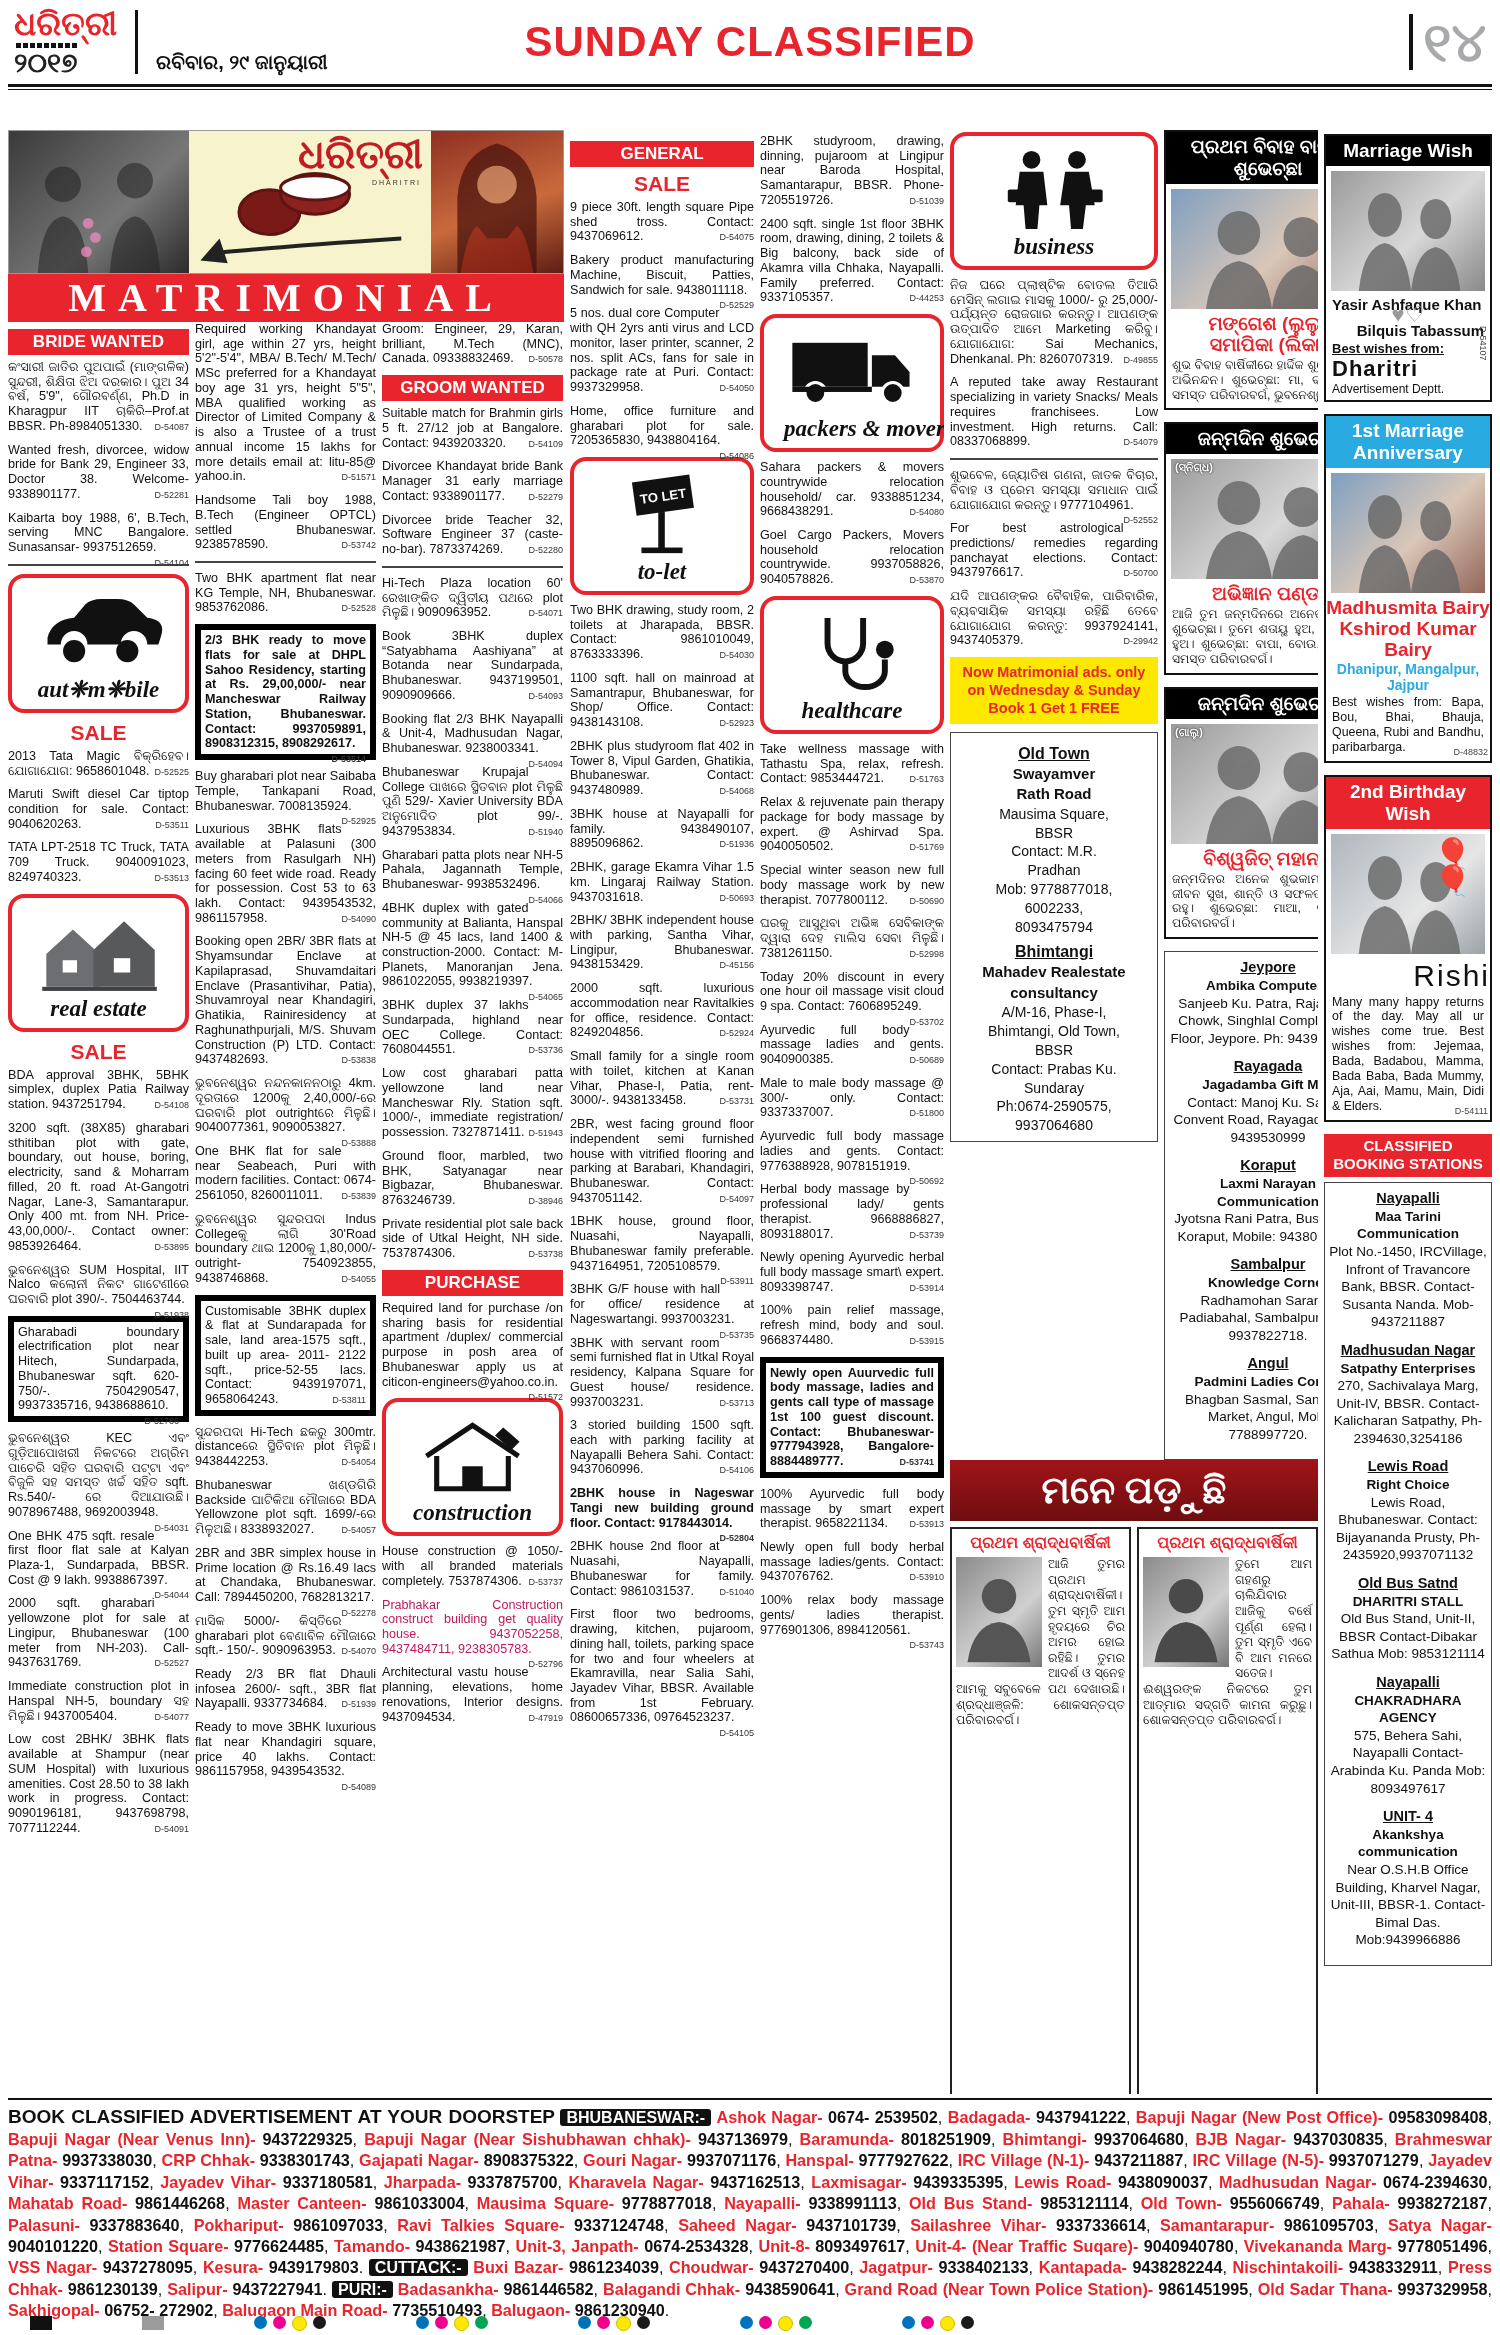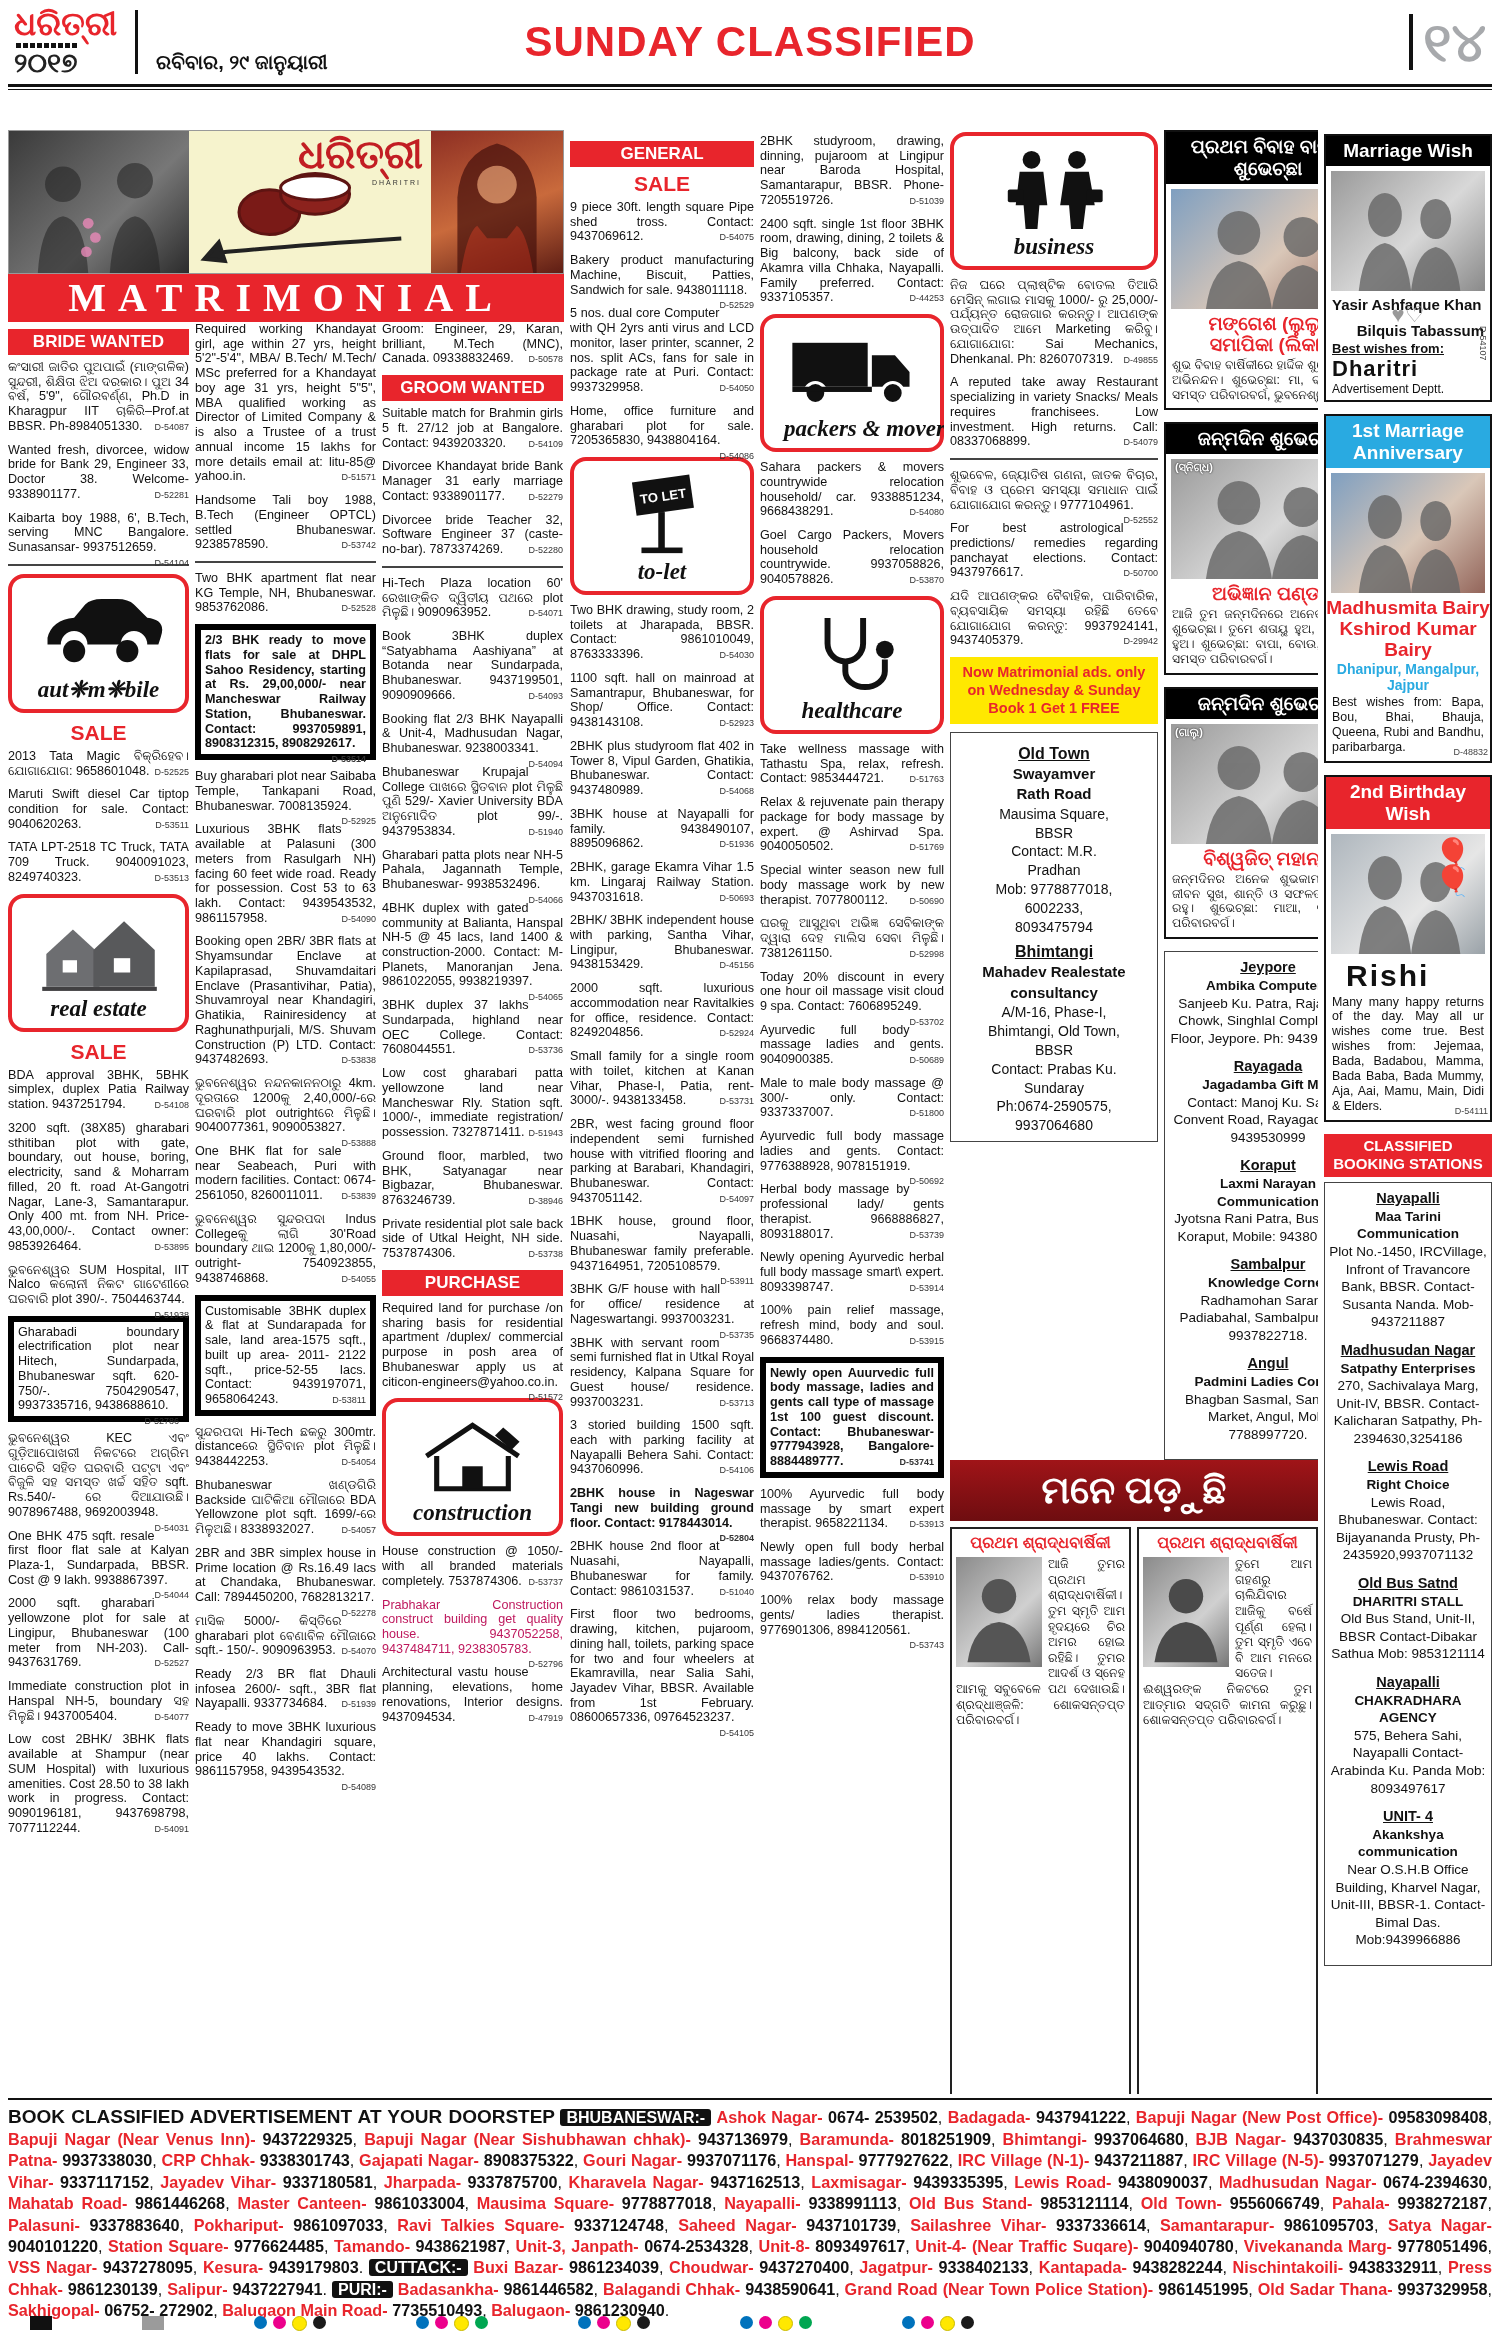--- a/index.html
+++ b/index.html
@@ -63,21 +63,21 @@
   .wish{border:2px solid #111;margin:0 0 12px;padding:0 0 4px;position:relative;background:#fff;}
   .wishhdr{color:#fff;font-weight:bold;text-align:center;font-size:19px;padding:4px 0;}
   .photo{margin:5px;height:120px;background:linear-gradient(135deg,#9a9a9a,#d8d8d8 55%,#8a8a8a);position:relative;overflow:hidden;}
   .photo.color{background:linear-gradient(135deg,#7f9fc0,#d9c7b8 55%,#93655a);}
   .photo.baby{background:linear-gradient(135deg,#aeb6bd,#e6e6e6 60%,#9aa2a8);}
   .photo .cap{position:absolute;top:2px;left:4px;font-size:11px;font-weight:bold;color:#fff;text-shadow:0 0 2px #000;}
   .wname{font-weight:bold;font-size:15px;padding:0 6px;}
   .wname.r{text-align:right;}
   .redname{color:#e8252c;font-weight:bold;text-align:center;font-size:19px;line-height:1.1;}
   .place{color:#29aae1;font-weight:bold;text-align:center;font-size:14px;}
-  .big{font-weight:bold;font-size:30px;text-align:left;letter-spacing:2px;margin-left:20px;}
+  .big{font-weight:normal;font-size:30px;text-align:right;letter-spacing:2px;margin-left:20px;}
   .wbody{font-size:12.4px;line-height:1.2;text-align:justify;padding:2px 6px;}
   .bwl{font-weight:bold;text-decoration:underline;font-size:13px;padding:2px 6px 0;}
   .brand{font-weight:bold;font-size:22px;padding:0 6px;letter-spacing:1px;}
   .dept{font-size:12px;padding:0 6px;}
   .wid{position:absolute;right:2px;bottom:4px;font-size:9px;color:#444;}
   .wid.vert{writing-mode:vertical-rl;bottom:40px;}
   .hearts{text-align:center;color:#999;font-size:22px;line-height:.7;margin-top:-6px;}
   .balloons{position:absolute;right:4px;top:6px;font-size:30px;color:#cfcfcf;line-height:.9;text-align:center;width:56px;}
   
   .memhdr{background:linear-gradient(#a01418,#6e0d10);color:#fff;text-align:center;font-weight:bold;font-size:38px;font-family:"Liberation Serif",serif;padding:8px 16px;margin-bottom:6px;}

